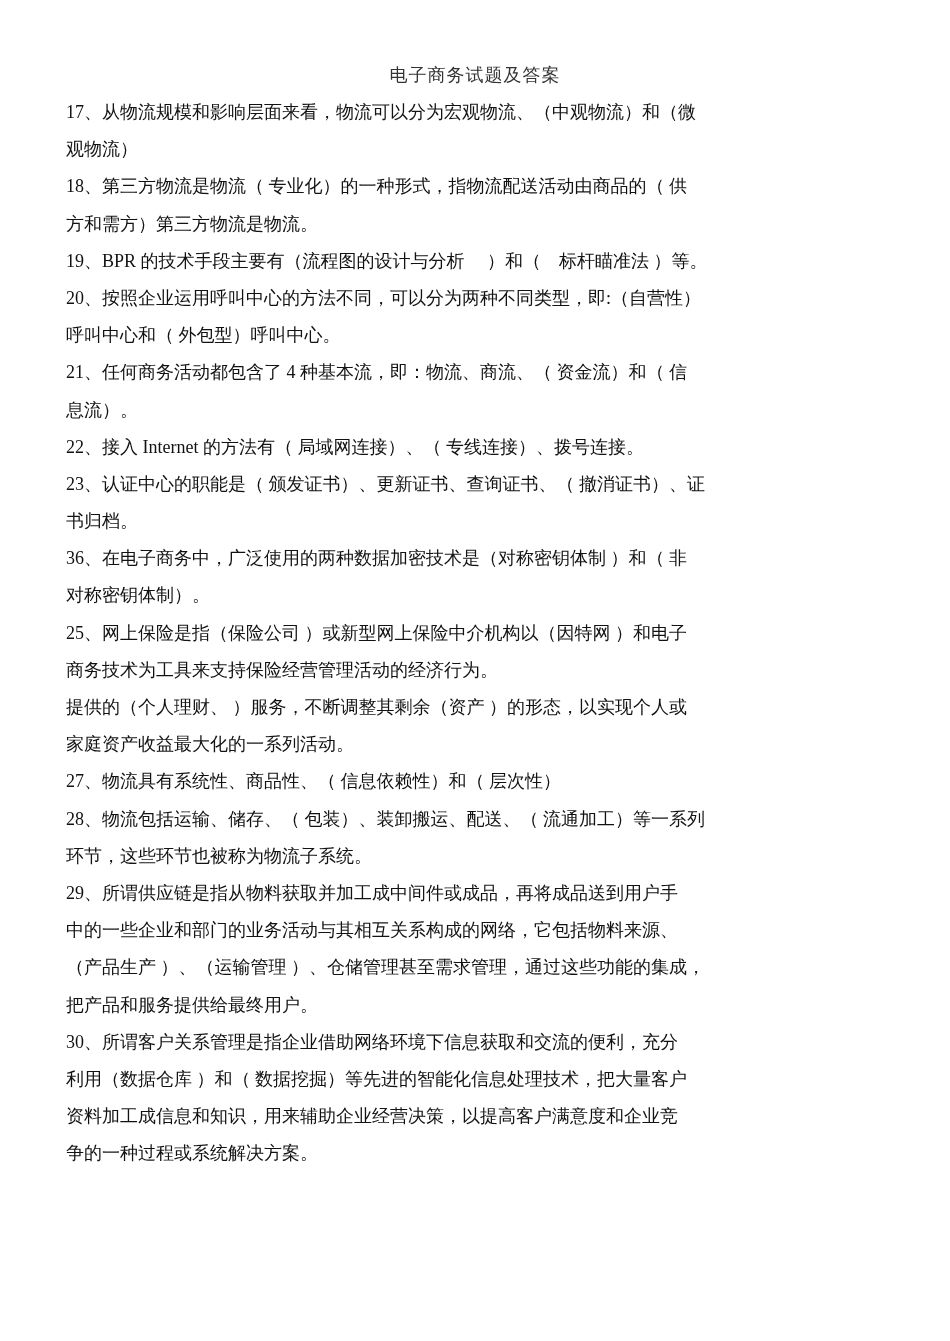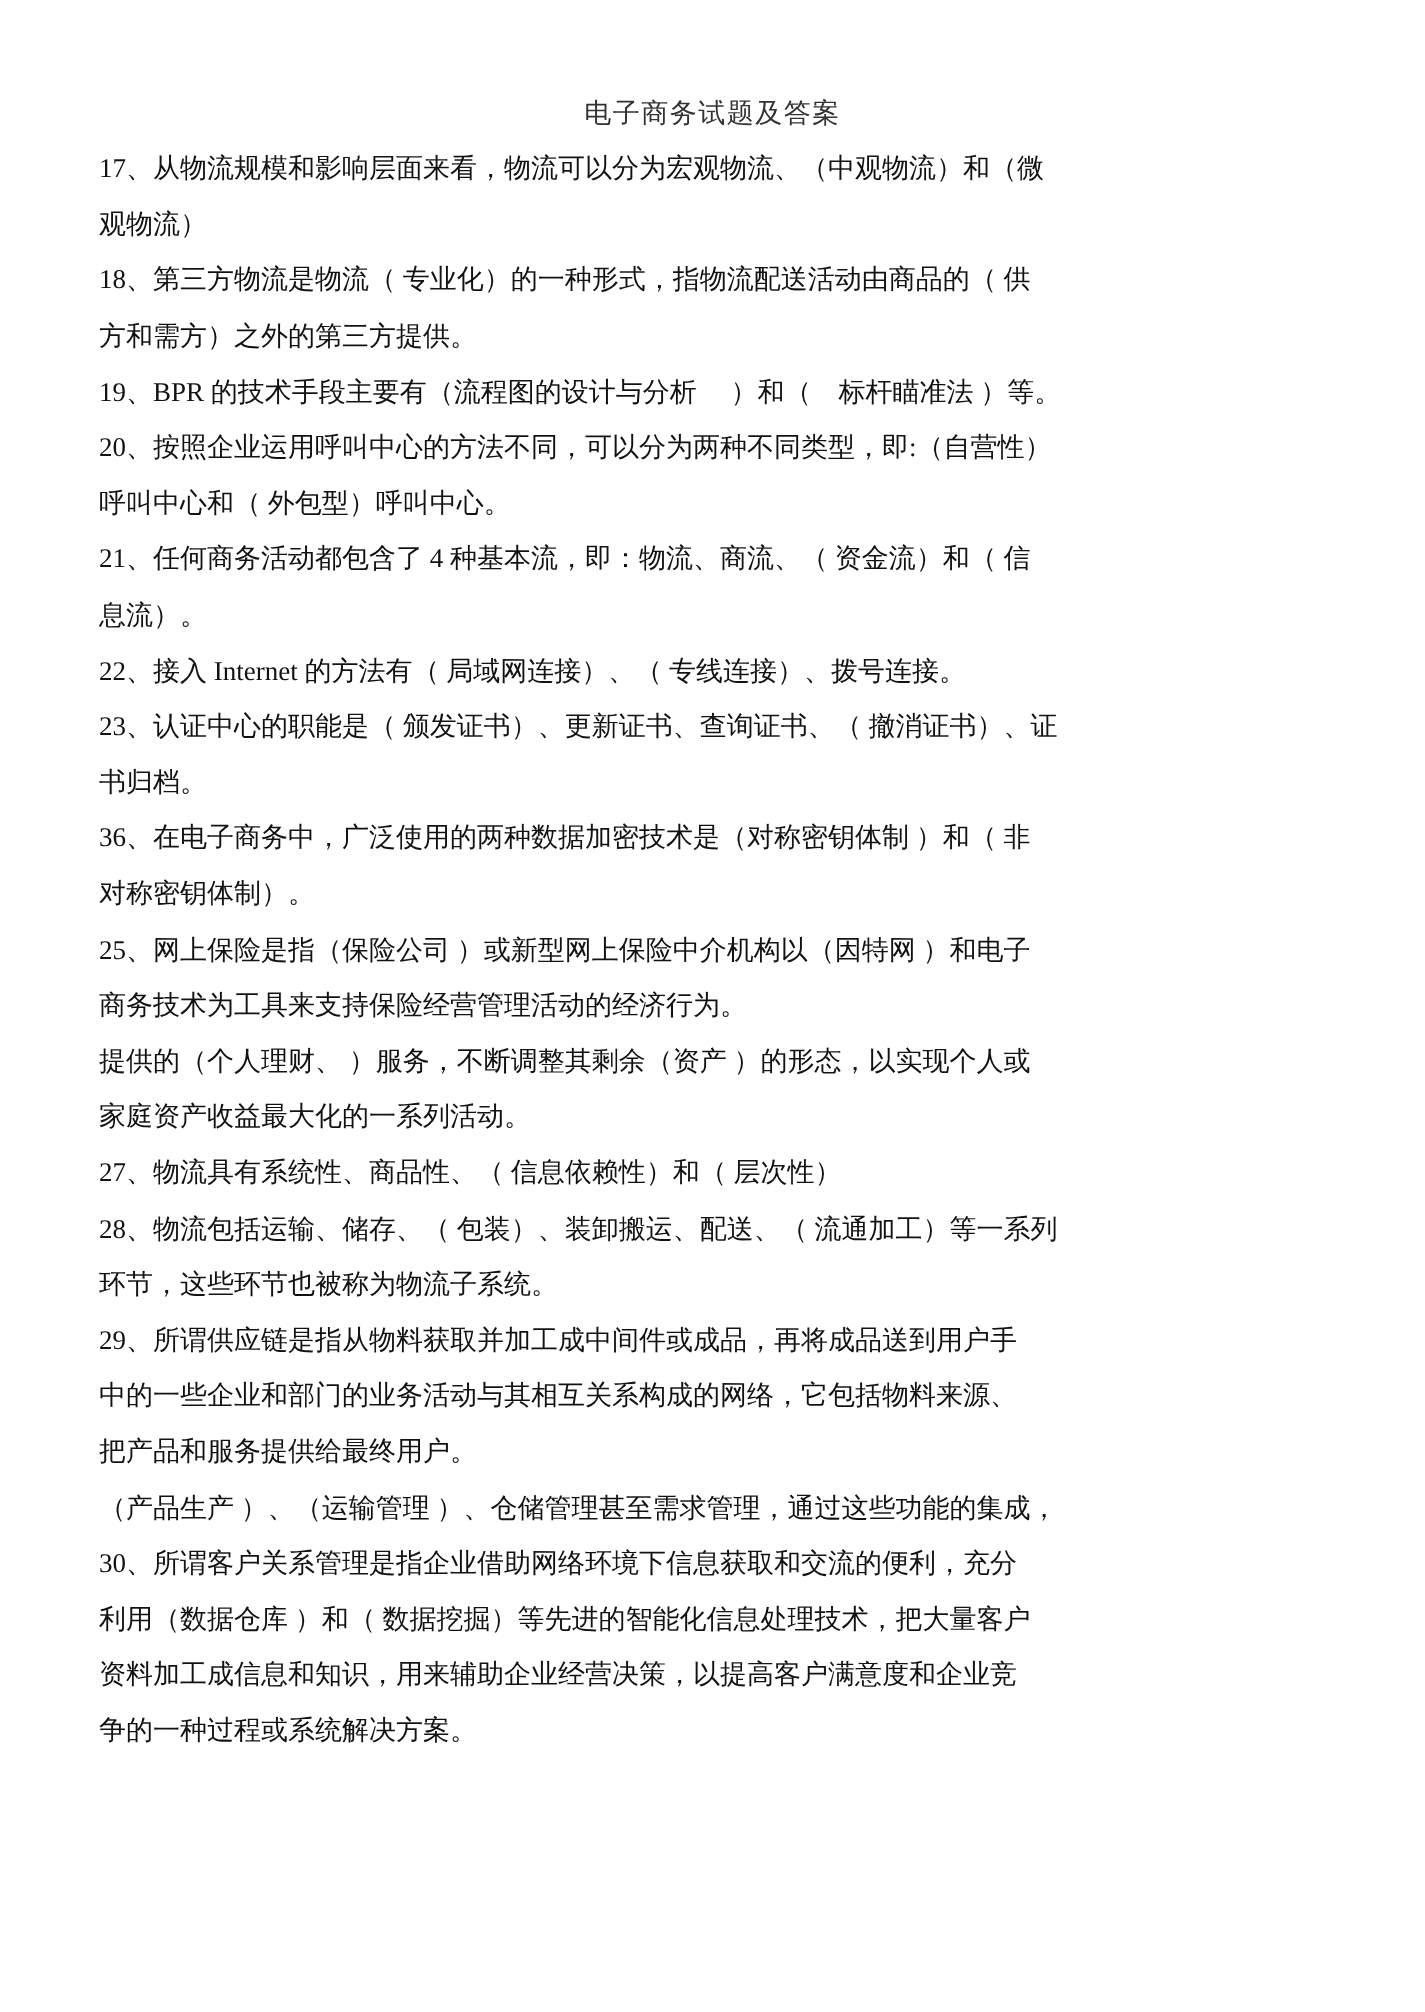--- a/index.html
+++ b/index.html
@@ -82,42 +82,42 @@
 <body>
 
 <div class="page">
 
   <div class="doc-title">电子商务试题及答案</div>
 
   <div class="doc-body">
       <div class="doc-line">17、从物流规模和影响层面来看，物流可以分为宏观物流、（中观物流）和（微</div>
       <div class="doc-line">观物流）</div>
       <div class="doc-line">18、第三方物流是物流（ 专业化）的一种形式，指物流配送活动由商品的（ 供</div>
-      <div class="doc-line">方和需方）之外的第三方提供。</div>
+      <div class="doc-line">方和需方）第三方物流是物流。</div>
       <div class="doc-line">19、BPR 的技术手段主要有（流程图的设计与分析　 ）和（　标杆瞄准法 ）等。</div>
       <div class="doc-line">20、按照企业运用呼叫中心的方法不同，可以分为两种不同类型，即:（自营性）</div>
       <div class="doc-line">呼叫中心和（ 外包型）呼叫中心。</div>
       <div class="doc-line">21、任何商务活动都包含了 4 种基本流，即：物流、商流、（ 资金流）和（ 信</div>
       <div class="doc-line">息流）。</div>
       <div class="doc-line">22、接入 Internet 的方法有（ 局域网连接）、（ 专线连接）、拨号连接。</div>
       <div class="doc-line">23、认证中心的职能是（ 颁发证书）、更新证书、查询证书、（ 撤消证书）、证</div>
       <div class="doc-line">书归档。</div>
       <div class="doc-line">36、在电子商务中，广泛使用的两种数据加密技术是（对称密钥体制 ）和（ 非</div>
       <div class="doc-line">对称密钥体制）。</div>
       <div class="doc-line">25、网上保险是指（保险公司 ）或新型网上保险中介机构以（因特网 ）和电子</div>
       <div class="doc-line">商务技术为工具来支持保险经营管理活动的经济行为。</div>
       <div class="doc-line">提供的（个人理财、 ）服务，不断调整其剩余（资产 ）的形态，以实现个人或</div>
       <div class="doc-line">家庭资产收益最大化的一系列活动。</div>
       <div class="doc-line">27、物流具有系统性、商品性、（ 信息依赖性）和（ 层次性）</div>
       <div class="doc-line">28、物流包括运输、储存、（ 包装）、装卸搬运、配送、（ 流通加工）等一系列</div>
       <div class="doc-line">环节，这些环节也被称为物流子系统。</div>
       <div class="doc-line">29、所谓供应链是指从物料获取并加工成中间件或成品，再将成品送到用户手</div>
       <div class="doc-line">中的一些企业和部门的业务活动与其相互关系构成的网络，它包括物料来源、</div>
+      <div class="doc-line">（产品生产 ）、（运输管理 ）、仓储管理甚至需求管理，通过这些功能的集成，</div>
       <div class="doc-line">把产品和服务提供给最终用户。</div>
-      <div class="doc-line">（产品生产 ）、（运输管理 ）、仓储管理甚至需求管理，通过这些功能的集成，</div>
       <div class="doc-line">30、所谓客户关系管理是指企业借助网络环境下信息获取和交流的便利，充分</div>
       <div class="doc-line">利用（数据仓库 ）和（ 数据挖掘）等先进的智能化信息处理技术，把大量客户</div>
       <div class="doc-line">资料加工成信息和知识，用来辅助企业经营决策，以提高客户满意度和企业竞</div>
       <div class="doc-line">争的一种过程或系统解决方案。</div>
     </div>
 
   <div class="page-number">2 / 12</div>
 
   <div class="bottom-line"></div>
 

